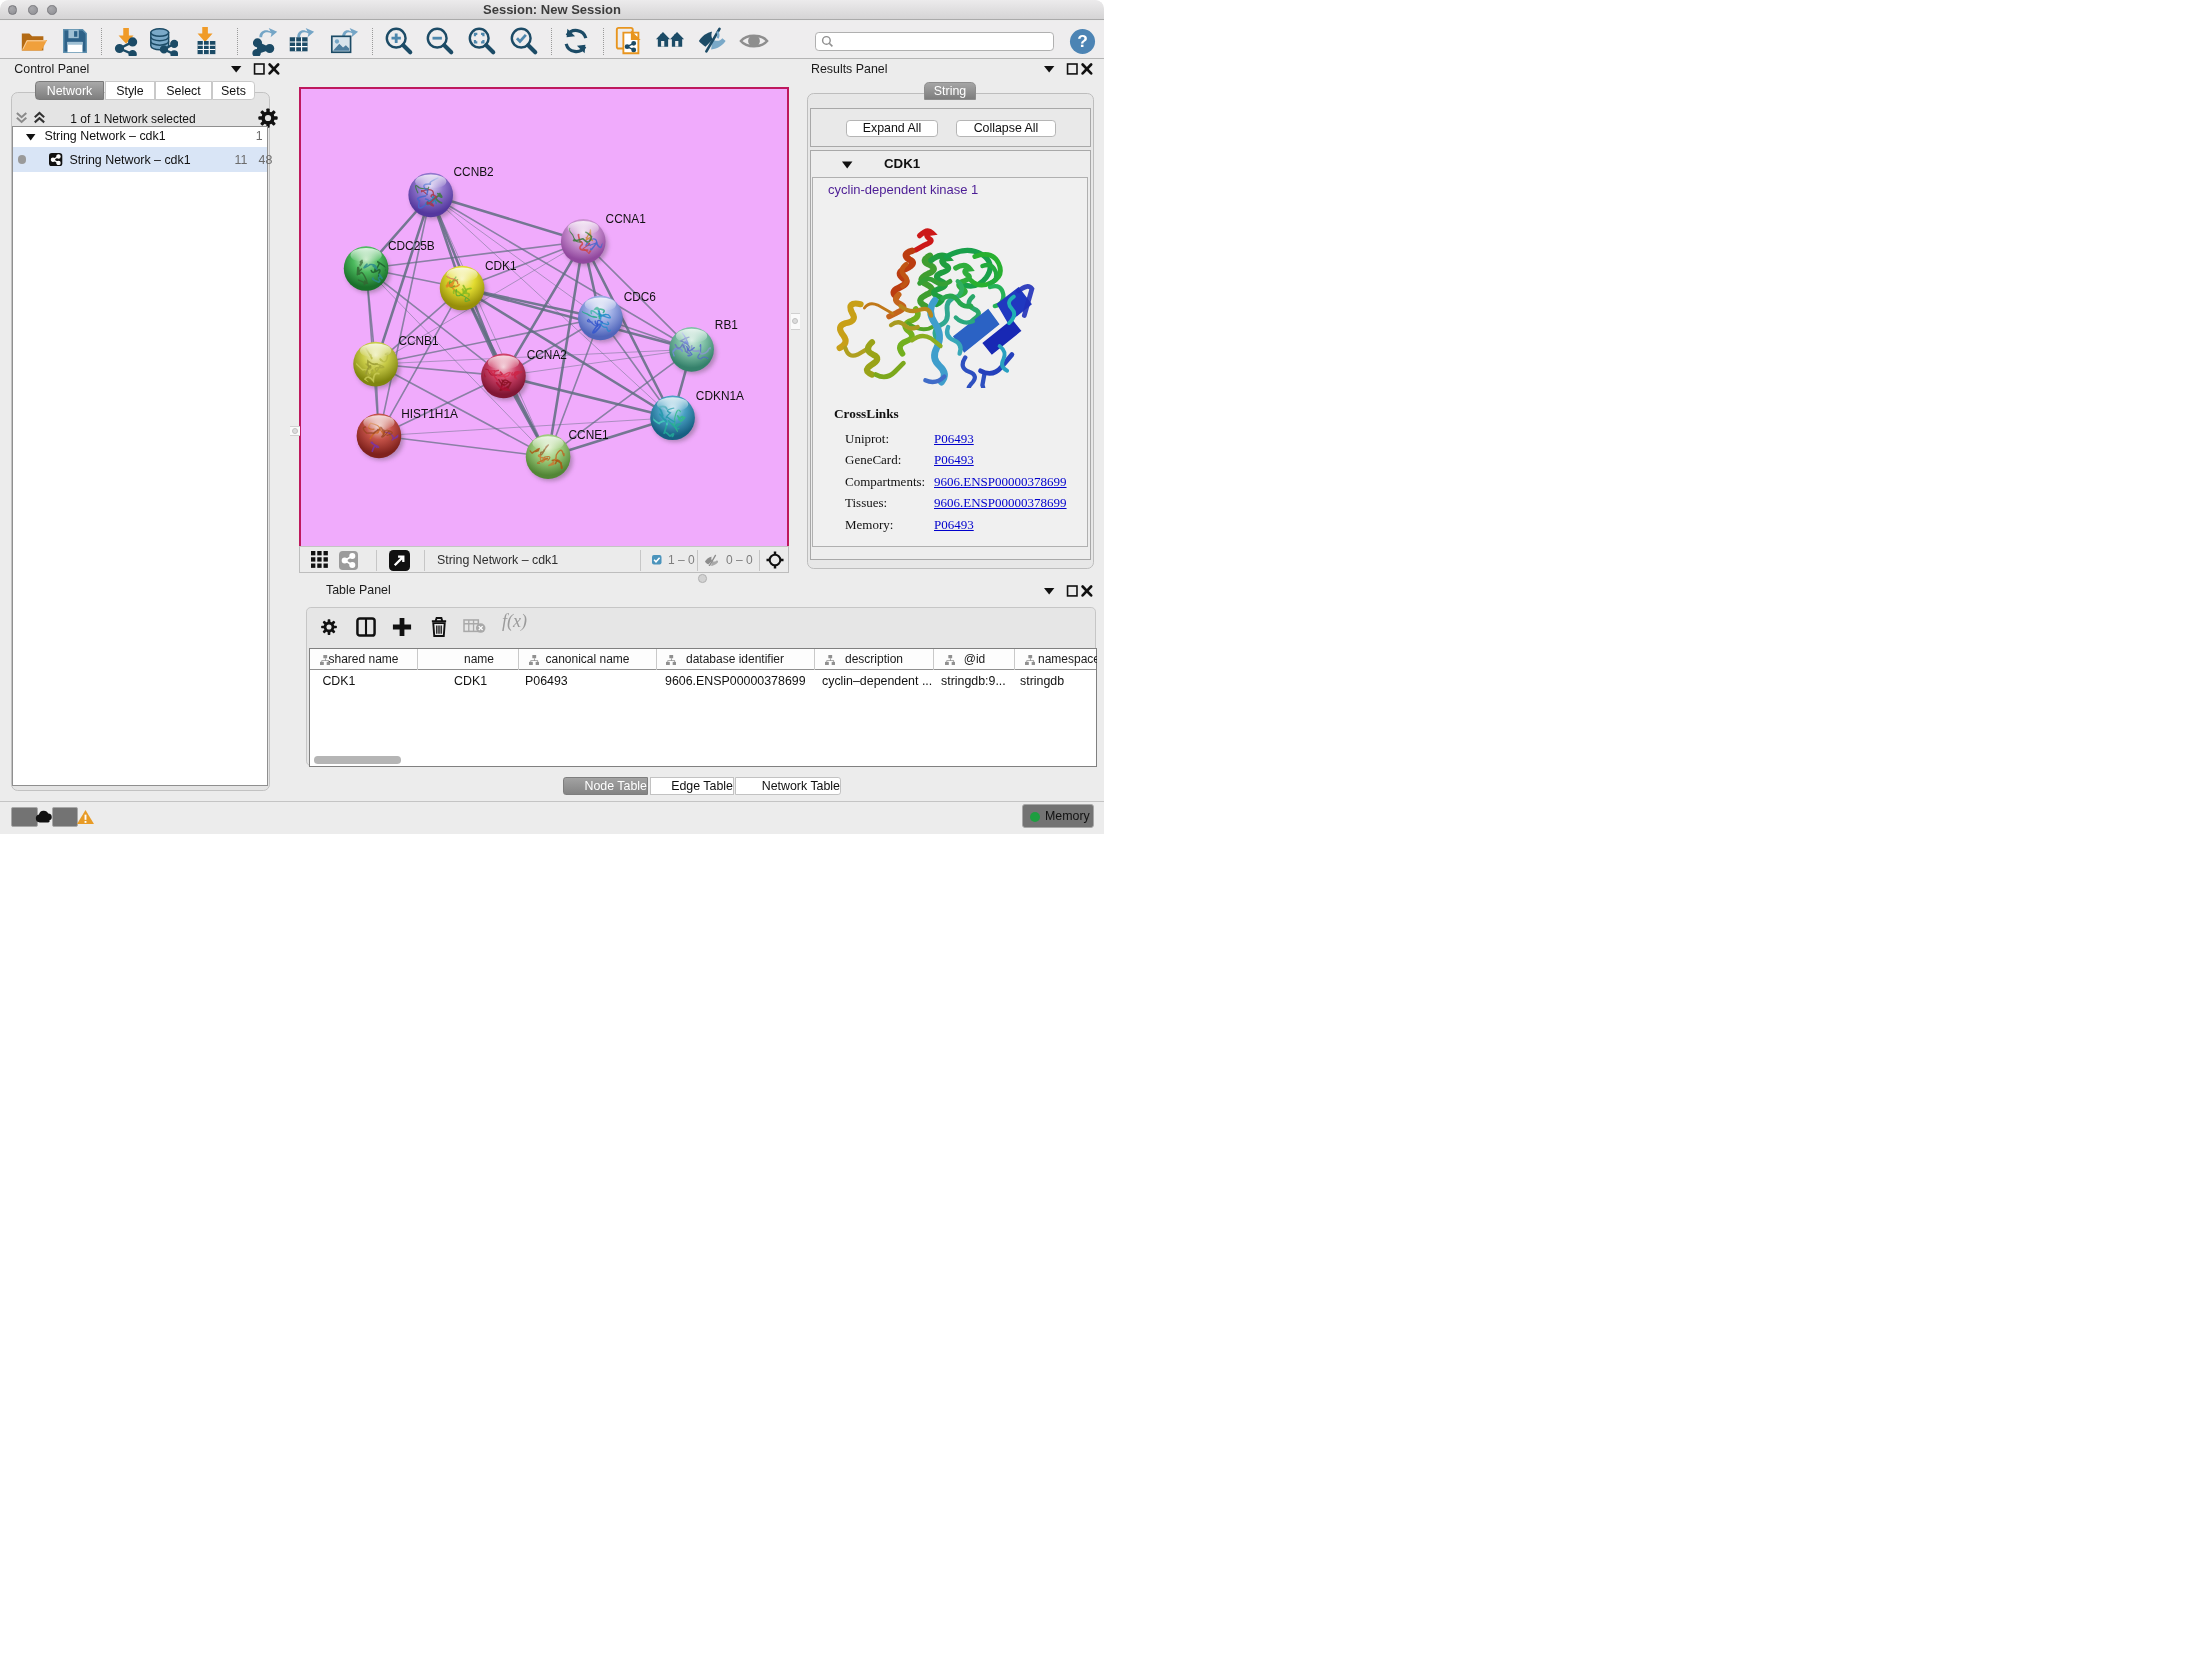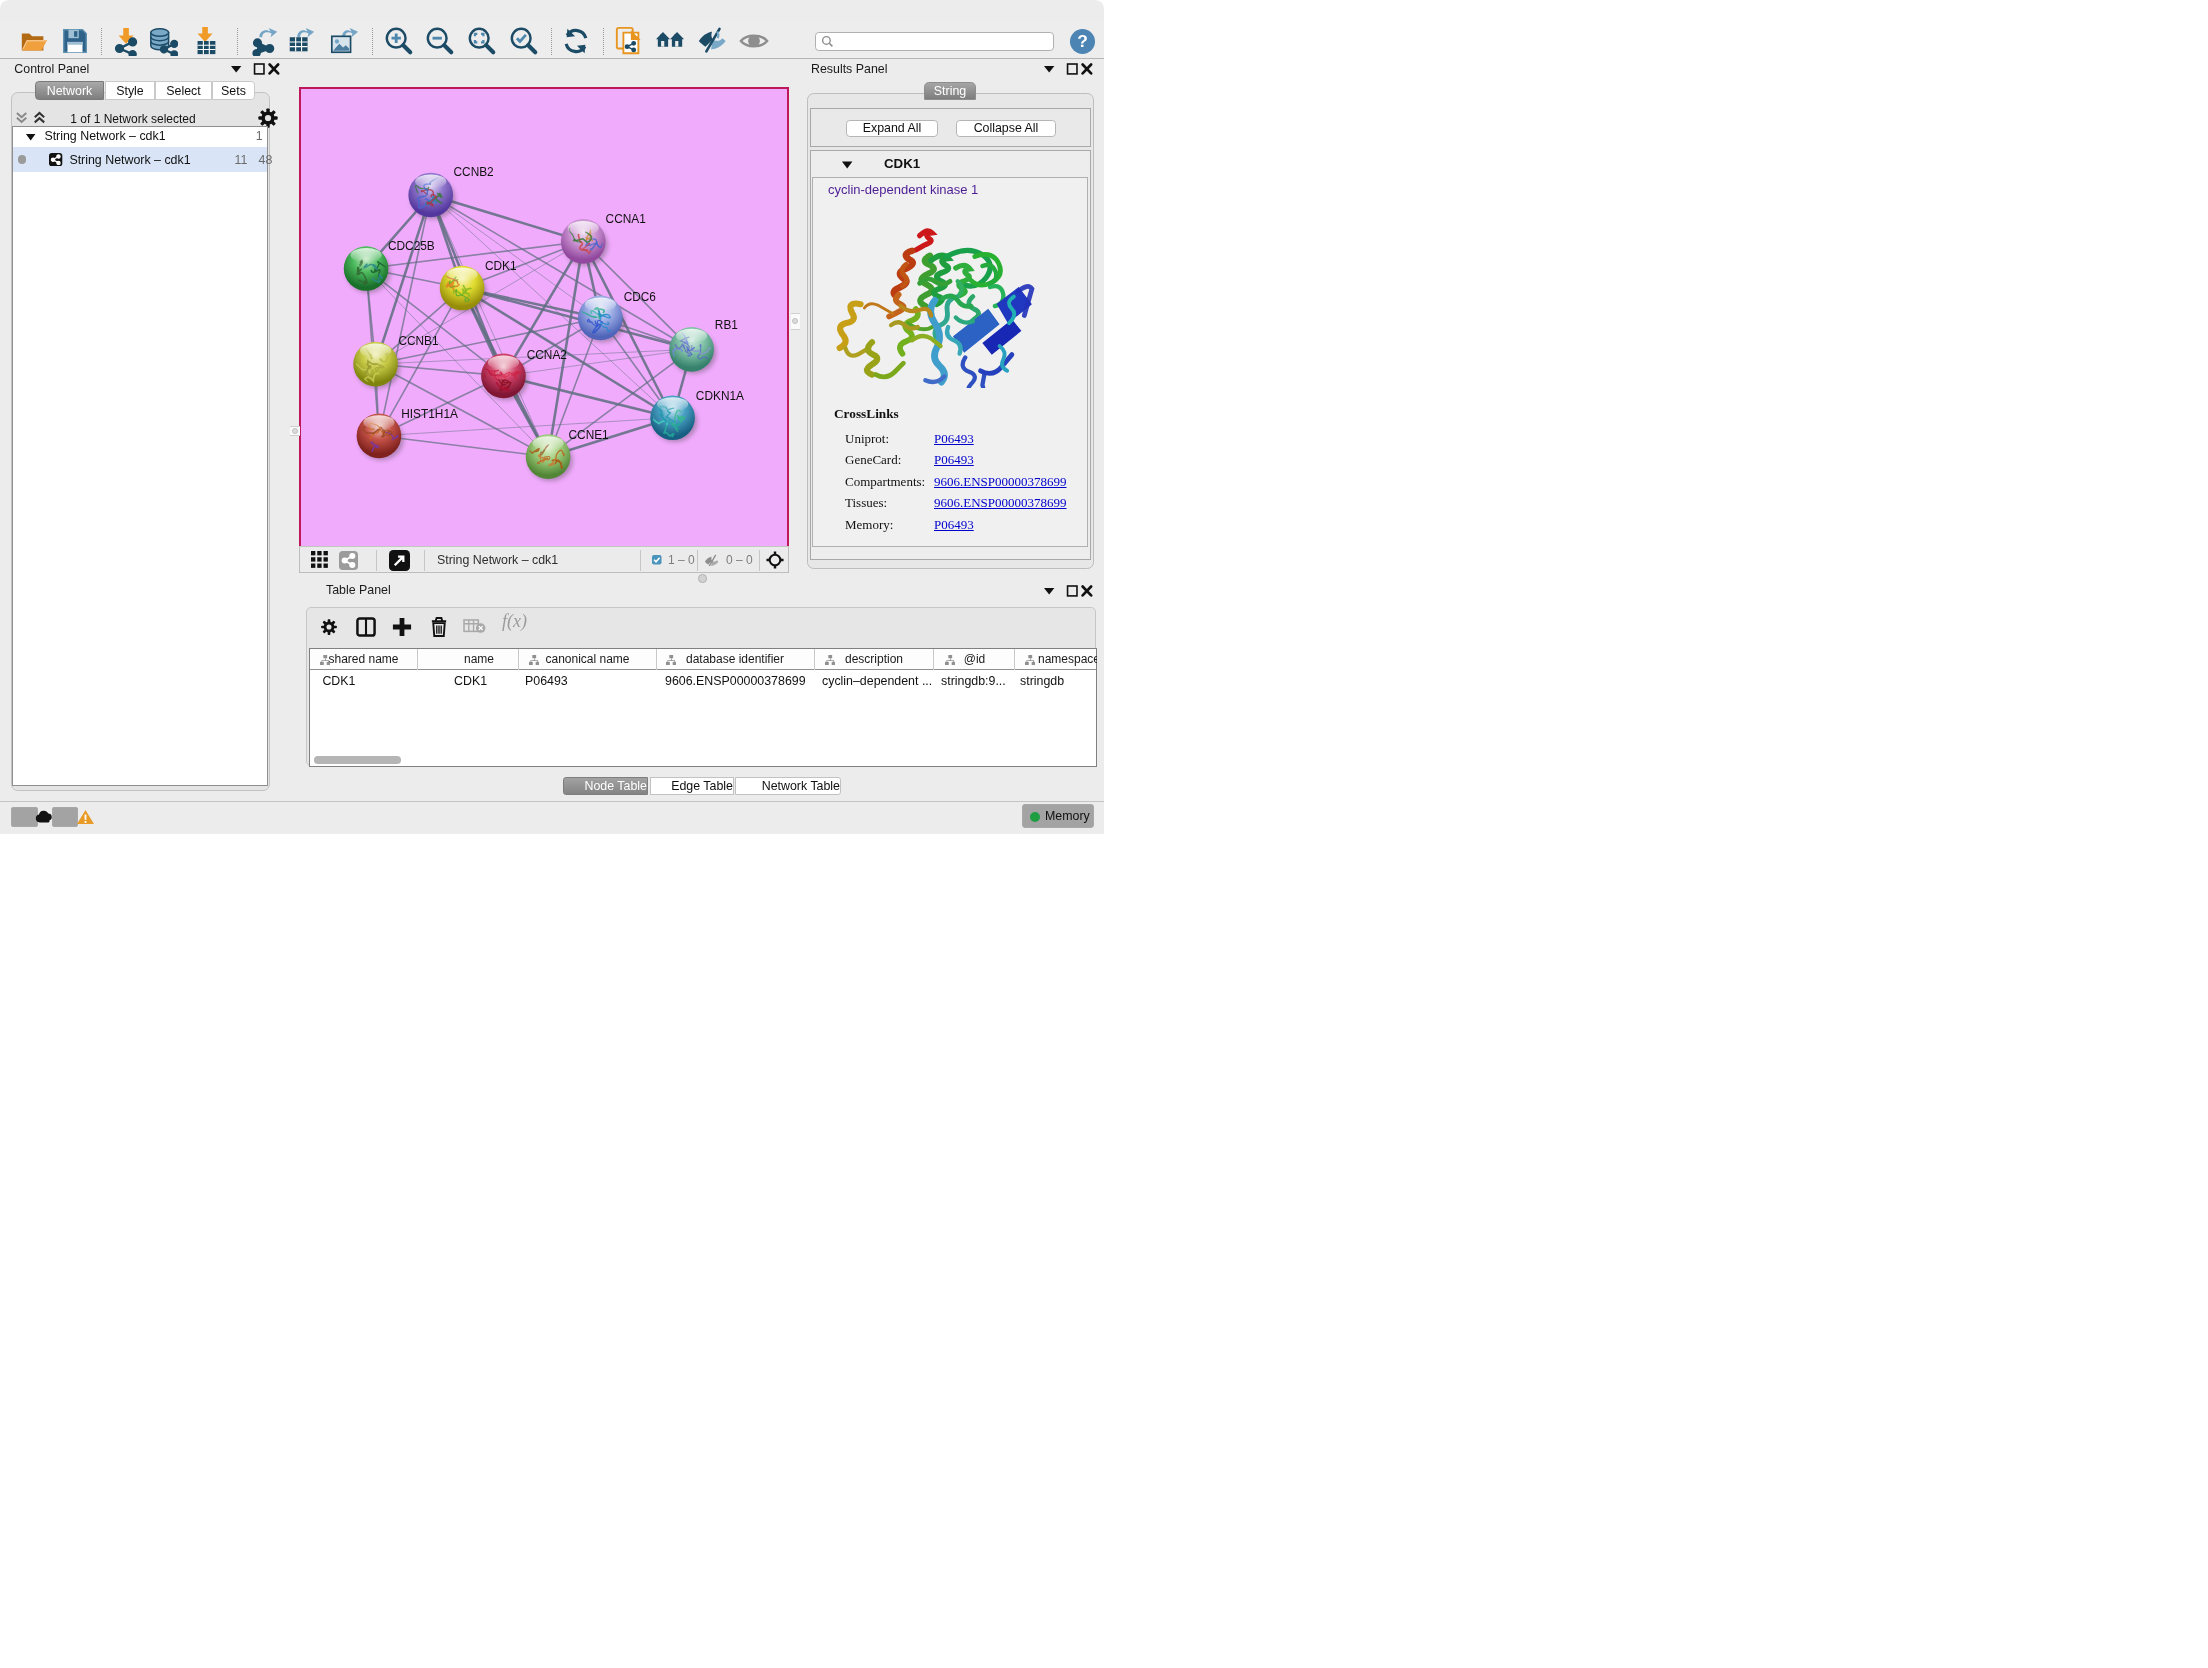--- a/index.html
+++ b/index.html
@@ -28,31 +28,37 @@
 #canvas { position:absolute; left:299px; top:59px; width:490px; height:486px; background:#f0abfc; border:2px solid #be185d;margin-top:28px; }
 #netstatus { position:absolute; left:299px; top:546px; width:490px; height:27px; background:#ebebeb; border:1px solid #bdbdbd; border-top:1px solid #c4c4c4; }
 
 #rp-box { position:absolute; left:807px; top:93px; width:287px; height:476px; background:#e7e7e7; border:1px solid #bdbdbd; border-radius:6.7px; }
 
 #tp-toolbar { position:absolute; left:306px; top:607px; width:790px; height:159px; background:#e6e6e6; border:1px solid #c6c6c6; border-radius:4.8px; }
 #tp-table { position:absolute; left:309px; top:648px; width:788px; height:119px; background:#fff; border:1px solid #808080; }
 .seg { position:absolute; top:777px; height:18px; background:#fff; border:1px solid #c2c2c2; font-size:12.4px; color:#111; text-align:right; line-height:17px; }
 .segsel { background:linear-gradient(#a2a2a2,#848484); color:#fff; border-color:#7e7e7e; }
 #botbar { position:absolute; left:0; top:801px; width:1104px; height:33px; border-top:1px solid #c4c4c4; }
-.botbtn { position:absolute; background:#a3a3a3; border:1px solid #a8a8a8; border-radius:1.9px;padding-left:20px; }
+.botbtn { position:absolute; background:#737373; border:1px solid #a8a8a8; border-radius:1.9px;padding-left:20px; }
 .thc { position:absolute; top:0; height:21px; border-right:1px solid #c9c9c9; font-size:12px; color:#1a1a1a; text-align:center; line-height:21px; overflow:hidden; }
 .thc .thi { position:absolute; left:9.5px; top:5.7px; width:10.5px; height:10.5px; }
 .tdc { position:absolute; top:25px; font-size:12.4px; color:#111; white-space:nowrap; }
 .clrow { position:absolute; left:0; width:100%; font-family:'Liberation Serif',serif; font-size:13px; color:#111; }
 .cll { position:absolute; left:32px; }
 .cla { position:absolute; left:121px; color:#0000cc; text-decoration:underline; }
 </style>
 </head>
 <body>
 <div id="win">
+  <div id="titlebar">
+    <div class="tl" style="left:7.8px"></div>
+    <div class="tl" style="left:28px"></div>
+    <div class="tl" style="left:47px"></div>
+    <div id="title-text">Session: New Session</div>
+  </div>
   <div id="toolbar">
     <svg class="tbi" style="left:19px" viewBox="0 0 32 32">
         <path d="M3 8 L3 26 L26 26 L26 11 L14 11 L11 8 Z" fill="#b36a14"></path>
         <path d="M3 26 L8 15 L30 15 L24 26 Z" fill="#f0a03c"></path>
         <path d="M4 25 L8.6 15.8 L28.6 15.8" fill="none" stroke="#fff" stroke-width="0.8" opacity="0.7"></path>
       </svg>
     <svg class="tbi" style="left:60px" viewBox="0 0 32 32">
         <path d="M4 4 H24 L28 8 V28 H4 Z" fill="#2e6288" stroke="#5d8fae" stroke-width="1.5"></path>
         <rect x="9" y="4" width="11" height="9" fill="#9fc0d4"></rect>
         <rect x="15" y="5.5" width="3.5" height="6" fill="#2e6288"></rect>

